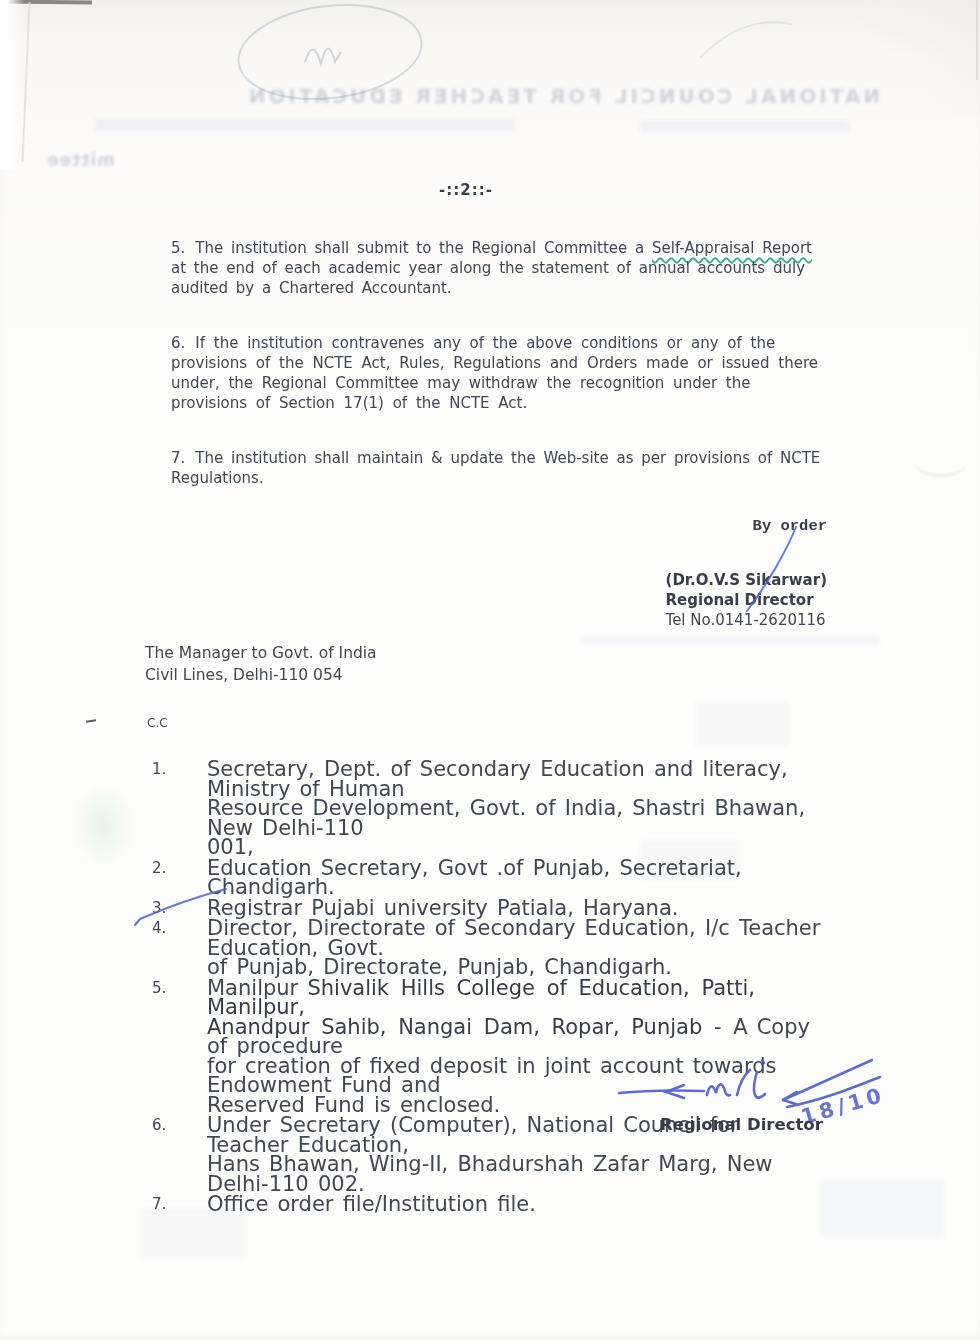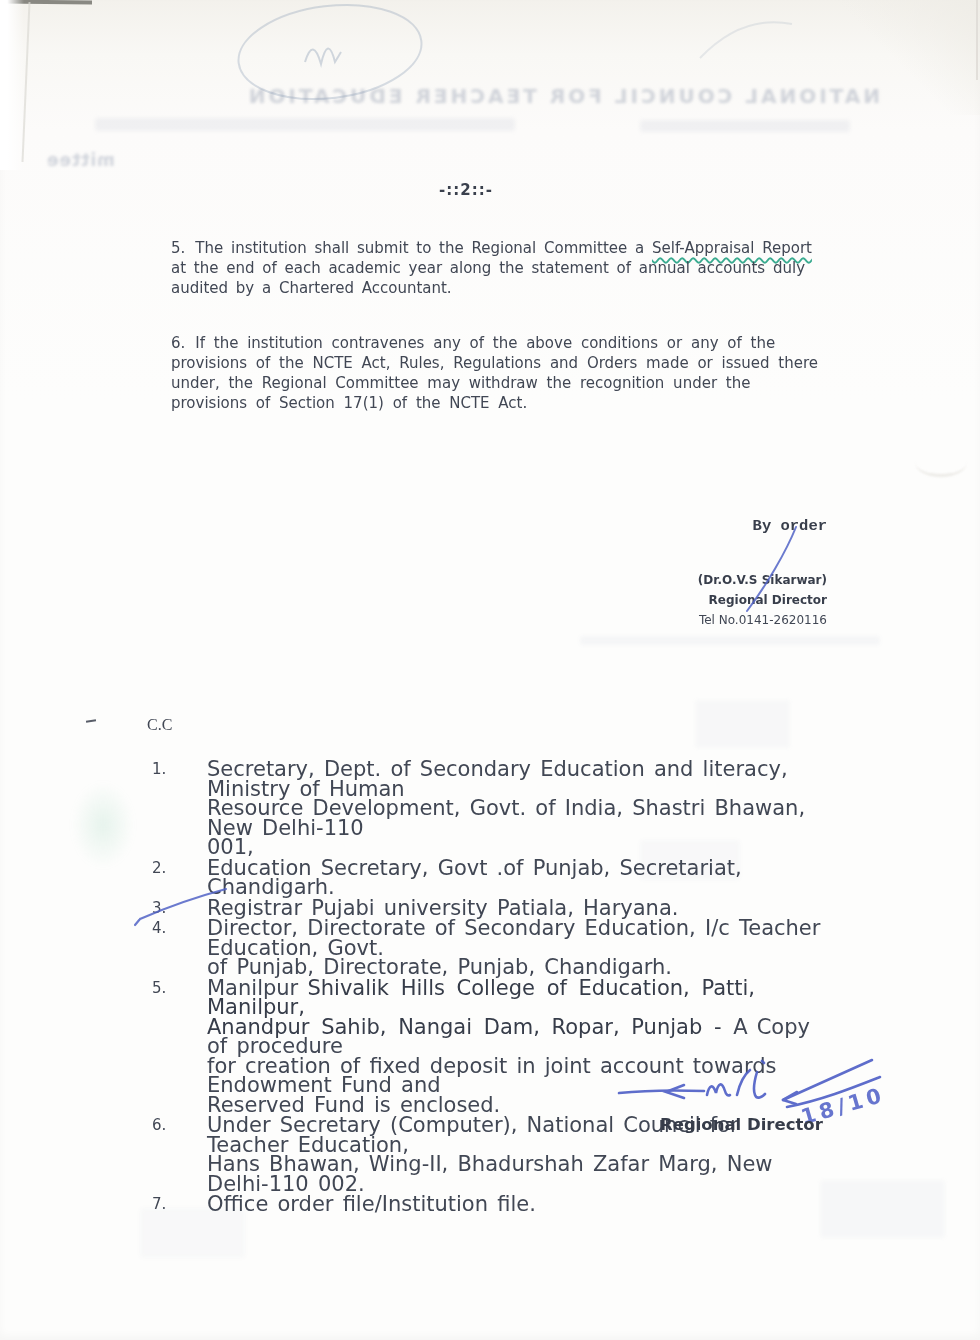--- a/index.html
+++ b/index.html
@@ -33,24 +33,24 @@
     background:radial-gradient(closest-side,rgba(140,205,175,0.20),rgba(140,205,175,0));filter:blur(3px);}
   
   .hdr{left:130px;top:181px;width:672px;text-align:center;font-weight:bold;font-size:15px;letter-spacing:1px;color:#3a404d;}
   .para{left:155px;width:700px;font-size:15px;line-height:20px;white-space:pre-line;word-spacing:3px;margin-left:16px;}
   .p5{top:238px;}
   .p6{top:333px;word-spacing:4px;}
   .p7{top:448px;}
   .num{margin-right:10px;}
   .gu{text-decoration:underline wavy #3aab90 1.5px;text-underline-offset:4px;}
   .by-order{left:155px;top:517px;width:672px;text-align:right;font-weight:bold;font-size:15.5px;color:#383e4b;font-family:Liberation Mono, monospace;}
-  .sigblock{top:570px;right:153px;text-align:right;font-size:12px;line-height:20px;}
+  .sigblock{top:570px;right:153px;text-align:left;font-size:15px;line-height:20px;}
   .sigblock .b{font-weight:bold;color:#383e4b;}
   .addr{left:145px;top:642px;font-size:15.5px;line-height:22px;}
-  .cclabel{left:147px;top:716px;font-size:16px;font-family:Liberation Serif, serif;}
+  .cclabel{left:147px;top:716px;font-size:12px;}
   .ccdash{left:86px;top:720px;width:10px;height:2px;background:#585d68;transform:rotate(-8deg);}
   .cclist{left:152px;top:760px;width:680px;}
   .ccrow{display:flex;align-items:flex-start;margin-bottom:1px;}
   .ccnum{width:55px;flex:0 0 55px;font-size:15px;line-height:19.5px;}
   .cctext{width:620px;font-size:21px;line-height:19.5px;white-space:pre-line;word-spacing:2.5px;}
   .cc-bold{font-weight:normal;color:#363c49;word-spacing:5px;}
   .sig-date{left:800px;top:1094px;color:#4d5ec6;font-size:21px;font-weight:bold;transform:rotate(-16deg);letter-spacing:4px;opacity:.85;}
   .bottom-title{left:660px;top:1115px;font-weight:bold;font-size:16.5px;color:#363c49;}
   svg.overlay{position:absolute;left:0;top:0;pointer-events:none;}
 </style>
@@ -81,29 +81,33 @@
 
   <div class="abs para p5"><span class="num">5.</span><span>The institution shall submit to the Regional Committee a </span><span class="gu">Self-Appraisal Report</span><span>
 at the end of each academic year along the statement of annual accounts duly
 audited by a Chartered Accountant.</span></div>
 
   <div class="abs para p6"><span class="num">6.</span><span>If the institution contravenes any of the above conditions or any of the
 provisions of the NCTE Act, Rules, Regulations and Orders made or issued there
 under, the Regional Committee may withdraw the recognition under the
 provisions of Section 17(1) of the NCTE Act.</span></div>
 
+  <div class="abs para p7"><span class="num">7.</span><span>The institution shall maintain &amp; update the Web-site as per provisions of NCTE
+Regulations.</span></div>
 
   <div class="abs by-order">By order</div>
   <div class="abs sigblock">
     <div class="b">(Dr.O.V.S Sikarwar)</div>
     <div class="b">Regional Director</div>
     <div>Tel No.0141-2620116</div>
   </div>
 
   <div class="abs addr">
+    <div>The Manager to Govt. of India</div>
+    <div>Civil Lines, Delhi-110 054</div>
   </div>
 
   <div class="abs cclabel">C.C</div>
   <div class="abs cclist">
     <div class="ccrow">
         <div class="ccnum">1.</div>
         <div class="cctext">Secretary, Dept. of Secondary Education and literacy, Ministry of Human
 Resource Development, Govt. of India, Shastri Bhawan, New Delhi-110
 001,</div>
       </div>

